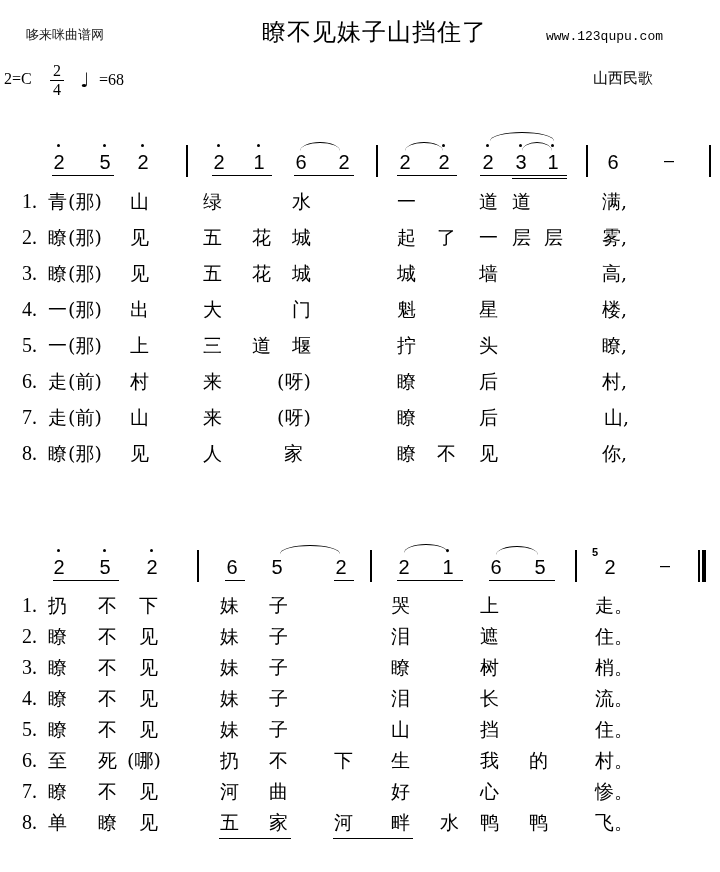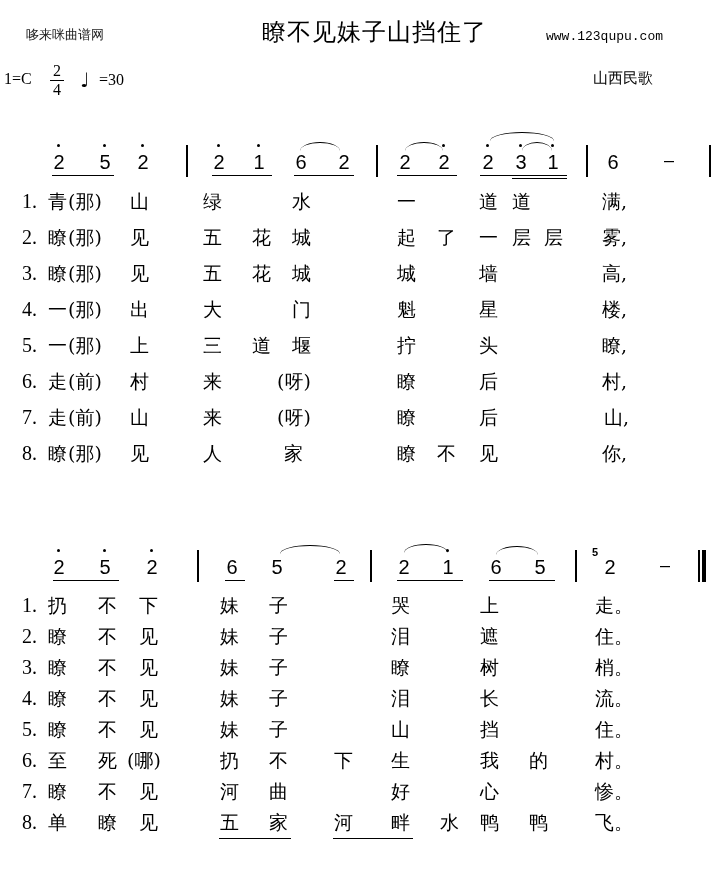--- a/index.html
+++ b/index.html
@@ -27,27 +27,27 @@
   .lyr span.c { position: absolute; top: 0; }
   .uline { position: absolute; height: 1px; background: #000; }
   .grace { position: absolute; font-size: 11px; font-family: "Liberation Sans", sans-serif; font-weight: bold; }
 </style>
 </head>
 <body>
 
 <div class="abs site">哆来咪曲谱网</div>
 <div class="abs title">瞭不见妹子山挡住了</div>
 <div class="abs url">www.123qupu.com</div>
-<div class="abs key">1=C</div>
+<div class="abs key">2=C</div>
 <div class="abs frac">
   <div>2</div>
   <div class="bar">4</div>
 </div>
 <div class="abs notehead">♩</div>
-<div class="abs tempo">=30</div>
+<div class="abs tempo">=68</div>
 <div class="abs composer">山西民歌</div>
 
 <div>
 
   <div class="n" style="left:52px;top:152px"><i class="dot"></i><span>2</span></div>
   <div class="n" style="left:98px;top:152px"><i class="dot"></i><span>5</span></div>
   <div class="n" style="left:136px;top:152px"><i class="dot"></i><span>2</span></div>
   <div class="ul" style="left:52px;top:175px;width:62px"></div>
   <div class="bl" style="left:186px;top:145px"></div>
 

